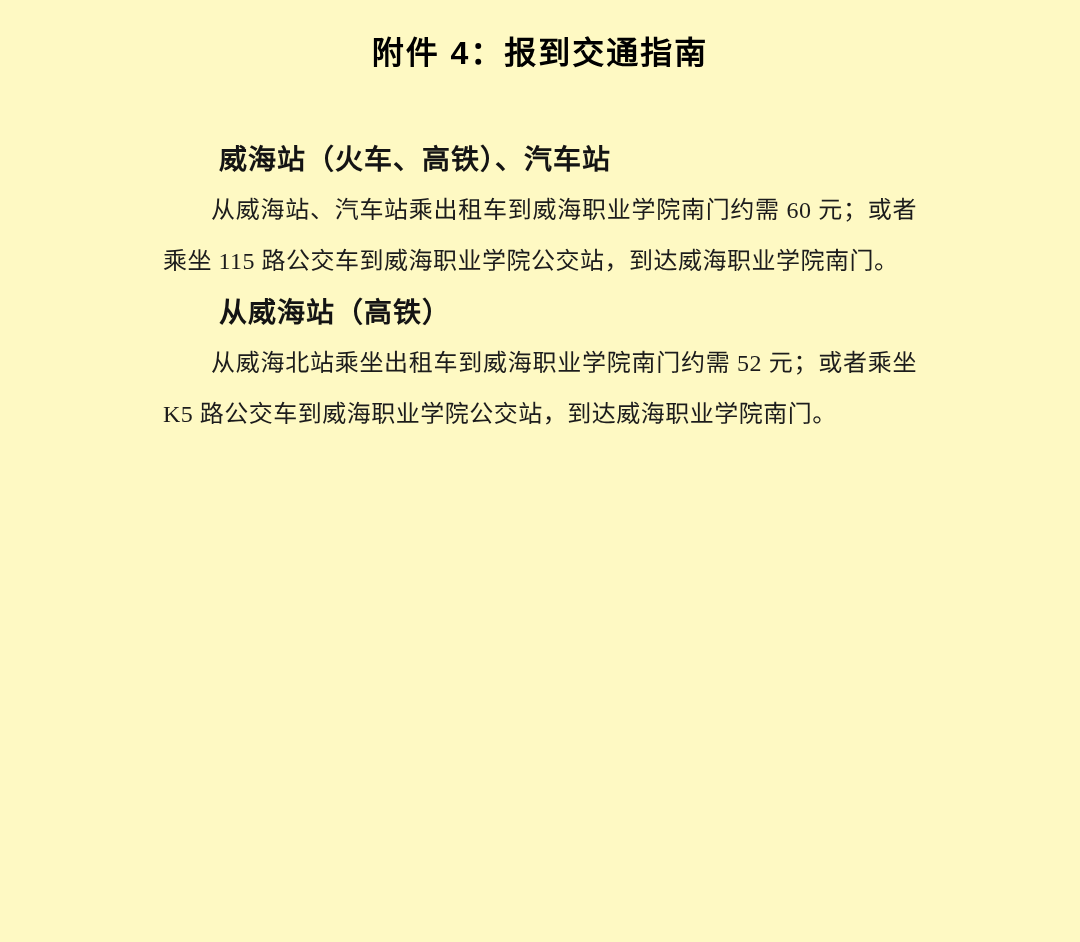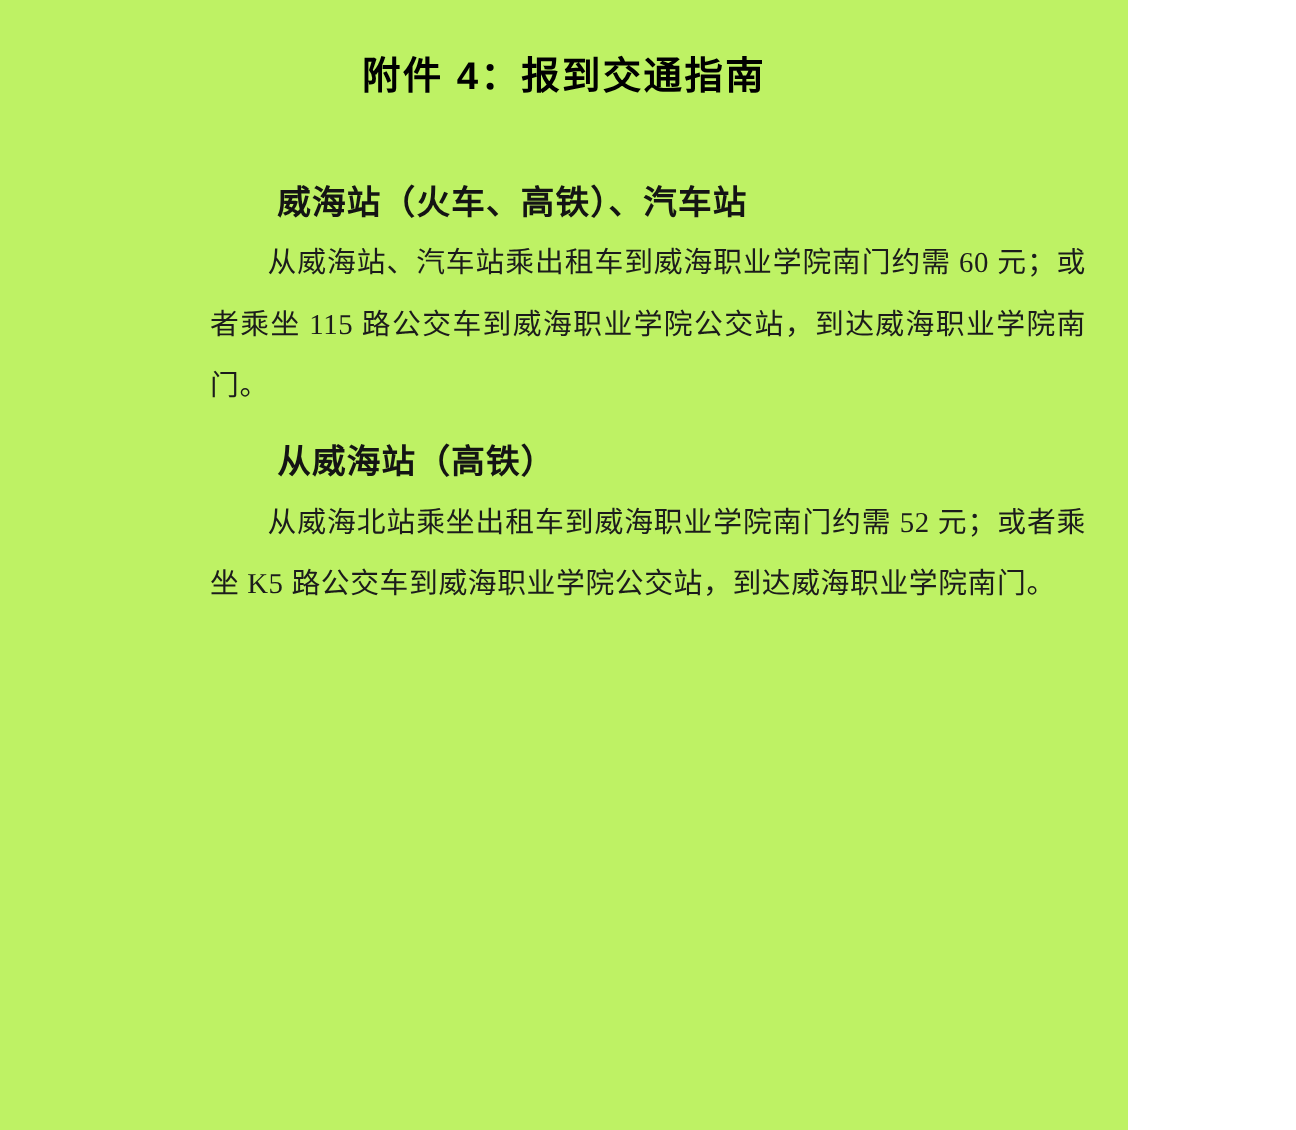--- a/index.html
+++ b/index.html
@@ -9,40 +9,40 @@
   }
   body {
     width: 1080px;
     height: 942px;
     overflow: hidden;
     font-family: "Liberation Serif", "DejaVu Serif", serif;
     color: #1c1c1c;
   }
   .page {
     box-sizing: border-box;
-    width: 940px;
+    width: 1080px;
     height: 942px;
-    padding: 42px 163px 0 163px;
-    background: #bef264;
+    padding: 32px 163px 0 163px;
+    background: #fef9c3;
   }
   .doc-title {
     margin: 0 0 60px 0;
     text-align: center;
     font-family: "Liberation Sans", "DejaVu Sans", sans-serif;
     font-weight: 700;
     font-size: 32px;
     line-height: 42px;
     letter-spacing: 2px;
     color: #000000;
   }
   .doc-body {
     width: 754px;
   }
   .section {
-    margin: 12px;
+    margin: 0;
   }
   .sec-heading {
     margin: 0;
     font-family: "Liberation Serif", "DejaVu Serif", serif;
     font-weight: 700;
     font-size: 28px;
     line-height: 51px;
     text-indent: 2em;
     color: #141414;
     letter-spacing: 1px;

